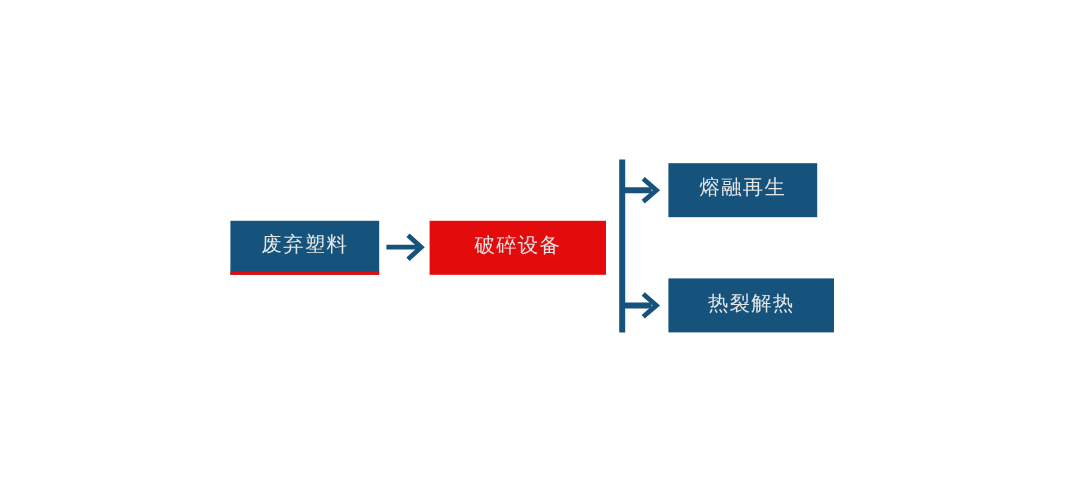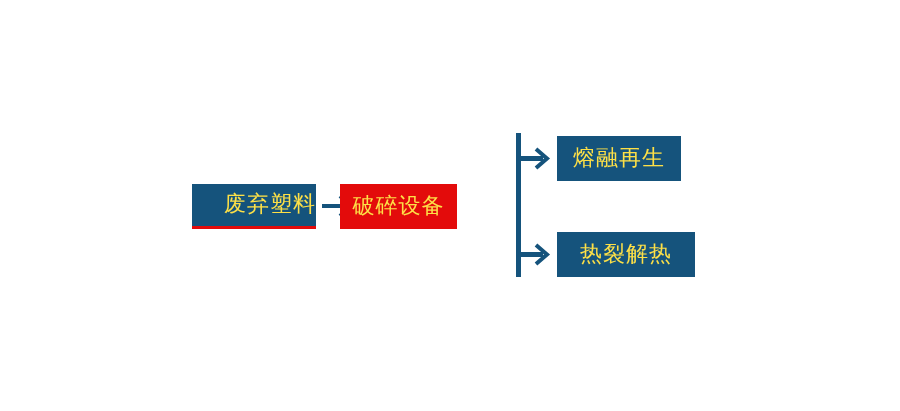--- a/index.html
+++ b/index.html
@@ -22,22 +22,22 @@
     background: #ffffff;
   }
 
   
   .node {
     position: absolute;
     display: flex;
     align-items: center;
     justify-content: center;
     box-sizing: border-box;
-    color: #fde047;
-    font-size: 22px;
+    color: #e5e5e5;
+    font-size: 17px;
     line-height: 1;
     letter-spacing: 1px;
     font-weight: 400;
     white-space: nowrap;
     user-select: none;
   }
   .node-label {
     display: block;
     transform: translateY(-1px);
   }
@@ -53,26 +53,25 @@
   .accent-bottom {
     border-bottom: 3px solid #e30b0b;
   }
 
   
   #node-waste {
     left: 192px;
     top: 184px;
     width: 124px;
     height: 45px;
-    justify-content: flex-end;
   }
   #node-crusher {
-    left: 340px;
+    left: 358px;
     top: 184px;
-    width: 117px;
+    width: 147px;
     height: 45px;
   }
   #node-melt {
     left: 557px;
     top: 136px;
     width: 124px;
     height: 45px;
   }
   #node-pyrolysis {
     left: 557px;

